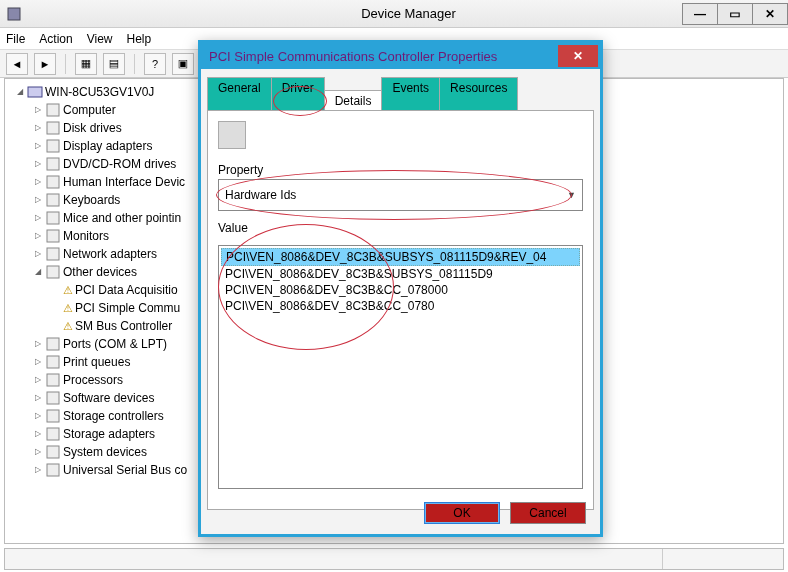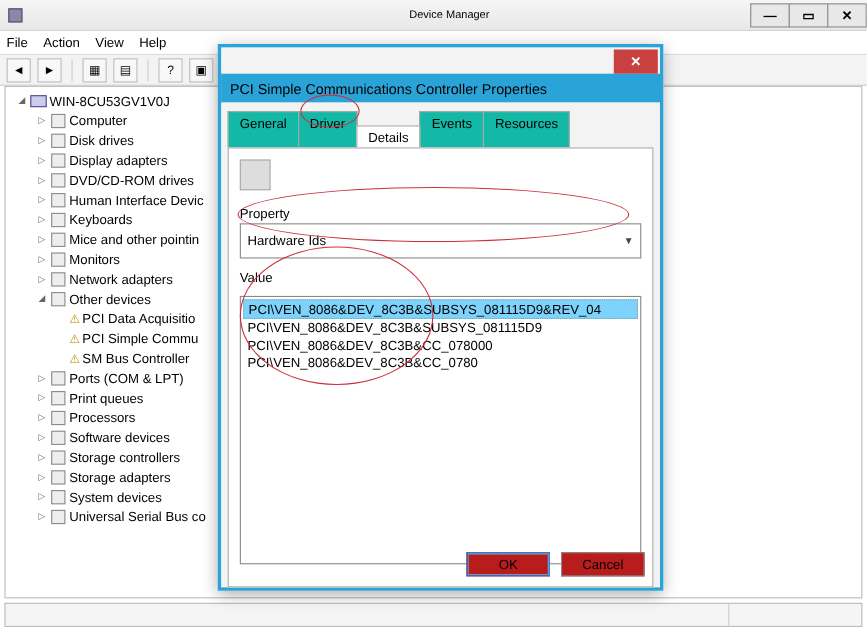--- a/index.html
+++ b/index.html
@@ -1,21 +1,21 @@
 <!DOCTYPE html>
 <html><head>
 <meta charset="utf-8">
 <style>
 * { box-sizing: border-box; margin: 0; padding: 0; font-family: "Segoe UI", Tahoma, sans-serif; font-size: 12px; }
 body { background: #fff; width: 788px; height: 572px; position: relative; overflow: hidden; }
 
 
 .titlebar { height: 28px; background: linear-gradient(#f5f5f5,#e8e8e8); border-bottom: 1px solid #ccc; display: flex; align-items: center; position: relative; }
 .titlebar .icon { width: 16px; height: 16px; margin: 0 6px; }
-.titlebar .title { position: absolute; left: 50%; transform: translateX(-50%); font-size: 10px; padding-left: 29px; }
+.titlebar .title { position: absolute; left: 50%; transform: translateX(-50%); font-size: 13px; padding-left: 29px; }
 .titlebar .ctrls { margin-left: auto; display: flex; }
 .titlebar .ctrls div { width: 36px; height: 22px; border: 1px solid #888; margin-left: -1px; display: flex; align-items: center; justify-content: center; font-weight: bold; background:#e8e8e8; }
 
 .menubar { height: 22px; background: #fff; border-bottom: 1px solid #ddd; display: flex; align-items: center; padding: 0 6px; gap: 14px; }
 .menubar span { cursor: default; }
 
 .toolbar { height: 28px; background: #f3f3f3; border-bottom: 1px solid #ccc; display: flex; align-items: center; padding: 0 6px; gap: 6px; }
 .toolbar .tbtn { width: 22px; height: 22px; border: 1px solid #bbb; background: #f8f8f8; display:flex; align-items:center; justify-content:center; font-size:11px; }
 .toolbar .sep { width: 1px; height: 20px; background: #ccc; margin: 0 3px; }
 
@@ -27,21 +27,21 @@
 .tree .lv1 { padding-left: 6px; }
 .tree .lv2 { padding-left: 24px; }
 .tree .lv3 { padding-left: 42px; }
 .warn::before { content:"⚠"; color:#c09000; font-size:11px; margin-right:2px; }
 
 .statusbar { position:absolute; left:4px; right:4px; bottom:2px; height:22px; border:1px solid #bbb; background:#f5f5f5; display:flex; }
 .statusbar div:first-child { flex:1; border-right:1px solid #ccc; }
 
 
 .dlg { position: absolute; left: 198px; top: 40px; width: 405px; height: 497px; border: 3px solid #2aa3d8; background: #f3f3f3; box-shadow: 0 4px 14px rgba(0,0,0,.35); }
-.dlg .dtitle { height: 26px; background: #2aa3d8; color: #000000; display: flex; align-items: center; padding: 0 8px; font-size: 13px; margin-top: 24px; }
+.dlg .dtitle { height: 26px; background: #2aa3d8; color: #701a75; display: flex; align-items: center; padding: 0 8px; font-size: 13px; }
 .dlg .dclose { position: absolute; right: 2px; top: 2px; width: 40px; height: 22px; background: #c94040; color:#fff; display:flex; align-items:center; justify-content:center; font-weight:bold; }
 .tabs { display:flex; margin: 8px 6px 0 6px; }
 .tab { border:1px solid #aaa; border-bottom: none; padding: 3px 10px; background: #14b8a6; margin-right: -1px; font-size: 12px; }
 .tab.active { background: #fff; position: relative; top: 1px; margin-top: 12px; }
 .tabbody { border:1px solid #aaa; margin: 0 6px; background:#fff; padding: 10px; height: 400px; position: relative; }
 .devline { display:flex; align-items:center; gap:8px; margin-bottom: 14px; }
 .devline .dic { width: 28px; height: 28px; background: #ddd; border: 1px solid #aaa; }
 .lbl { font-size:12px; margin-bottom: 2px; }
 .combo { width: 100%; height: 32px; border:1px solid #888; background:#fff; display:flex; align-items:center; padding: 0 6px; position: relative; }
 .combo .car { position:absolute; right:6px; font-size:9px; color:#444; }

